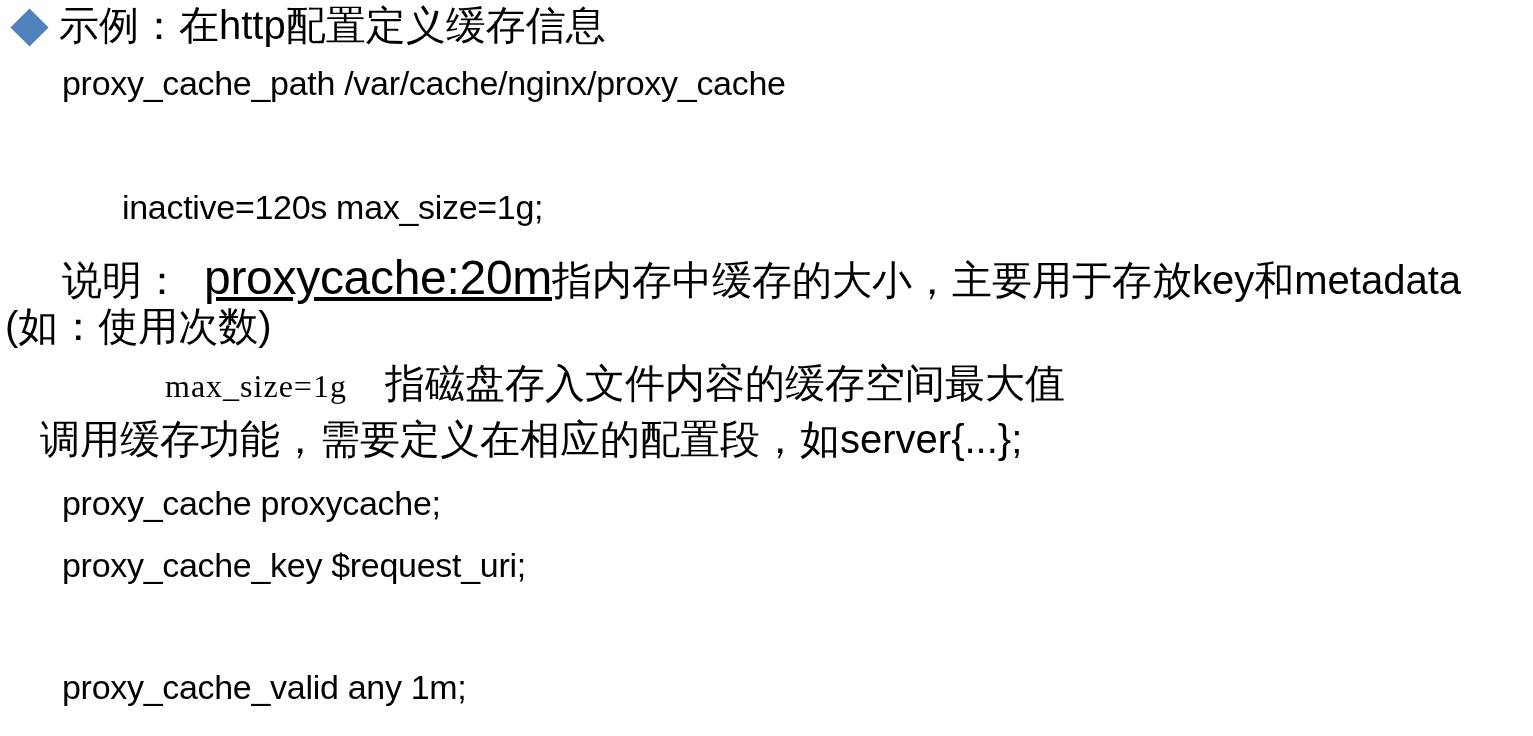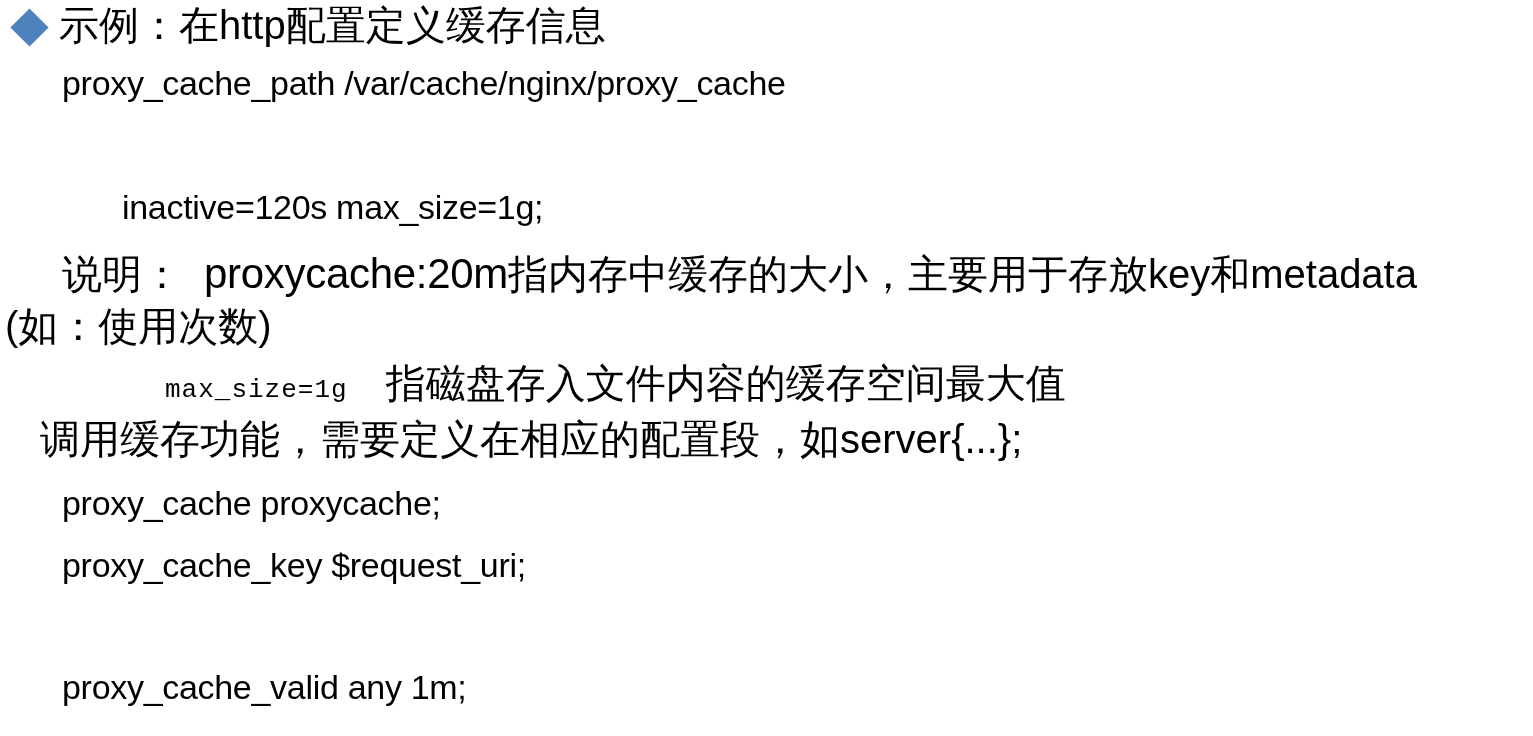--- a/index.html
+++ b/index.html
@@ -43,26 +43,27 @@
   .code {
     font-size: 34px;
     letter-spacing: -0.3px;
     color: #000000;
   }
   .cjk {
     font-size: 40px;
     color: #000000;
   }
   .param {
-    font-size: 42px;
+    font-size: 48px;
     letter-spacing: -0.3px;
+    text-decoration: underline;
   }
   .mono {
-    font-family: Liberation Mono, monospace;
-    font-size: 26px;
+    font-family: Liberation Serif, serif;
+    font-size: 32px;
     letter-spacing: 1px;
     text-align: center;
   }
   .gap-desc1 { }
   .gap-desc2 { margin-left: 38px; }
   .gap-param { margin-left: 22px; }
 </style>
 </head>
 <body>
 

